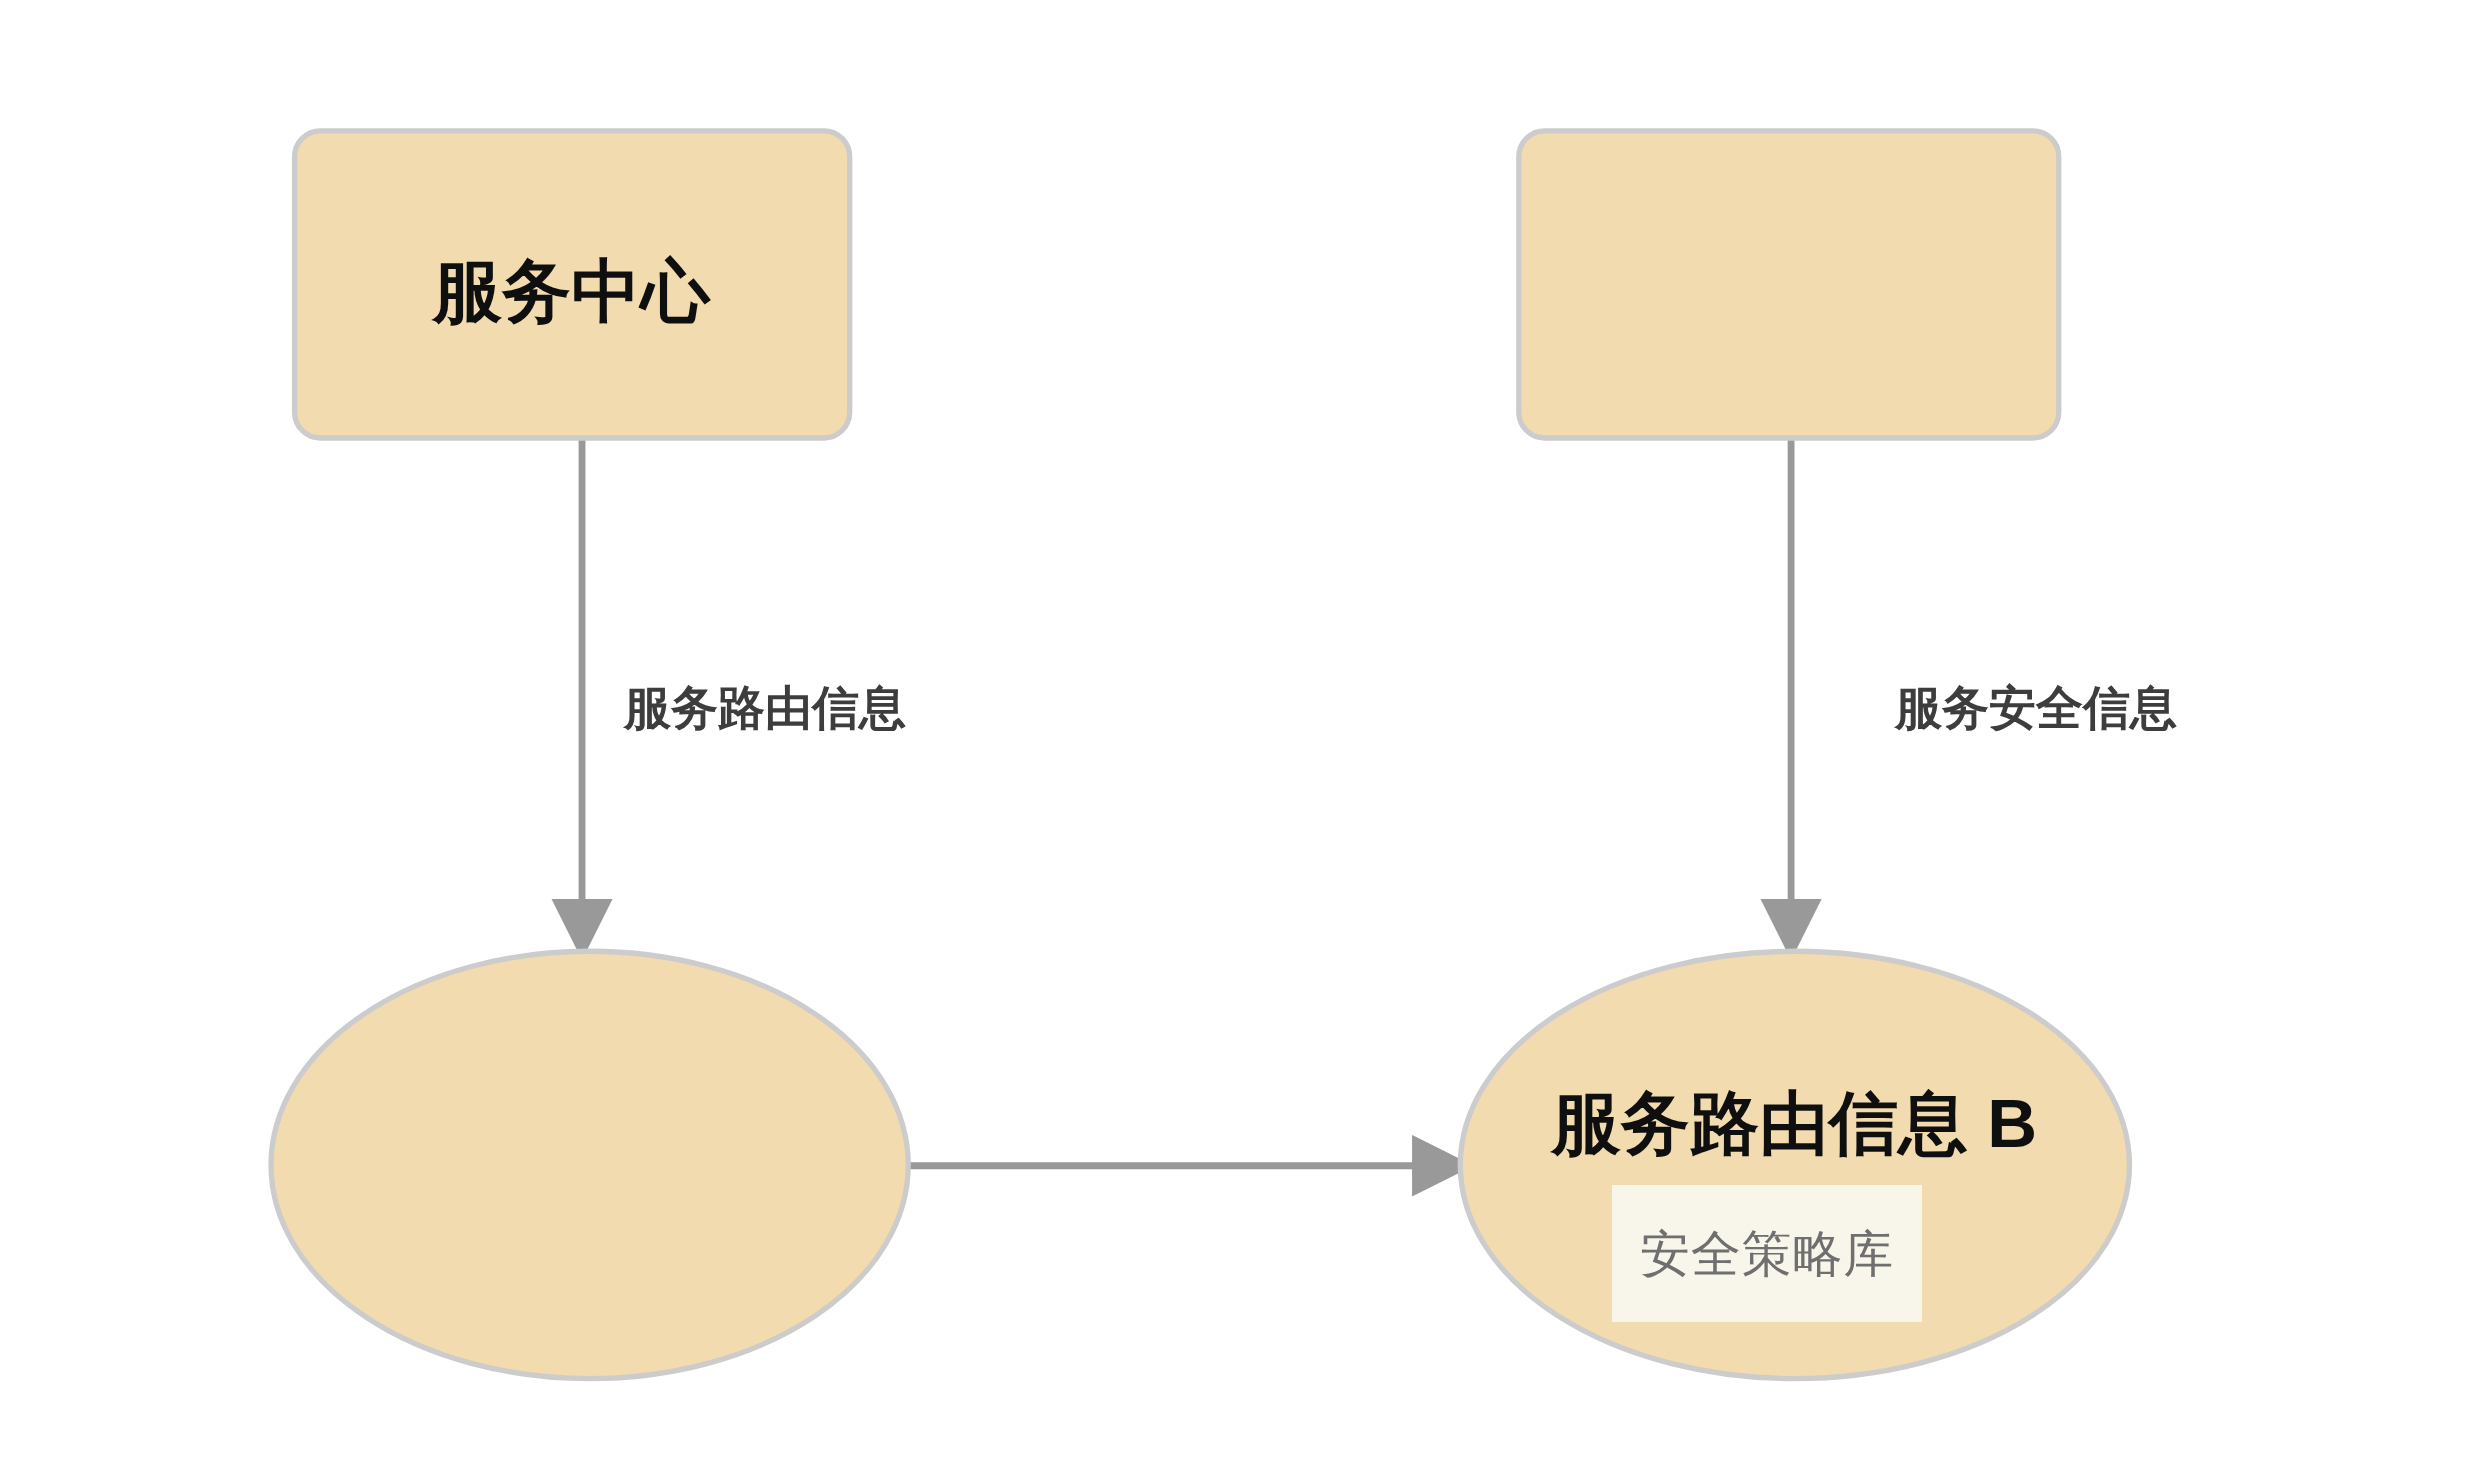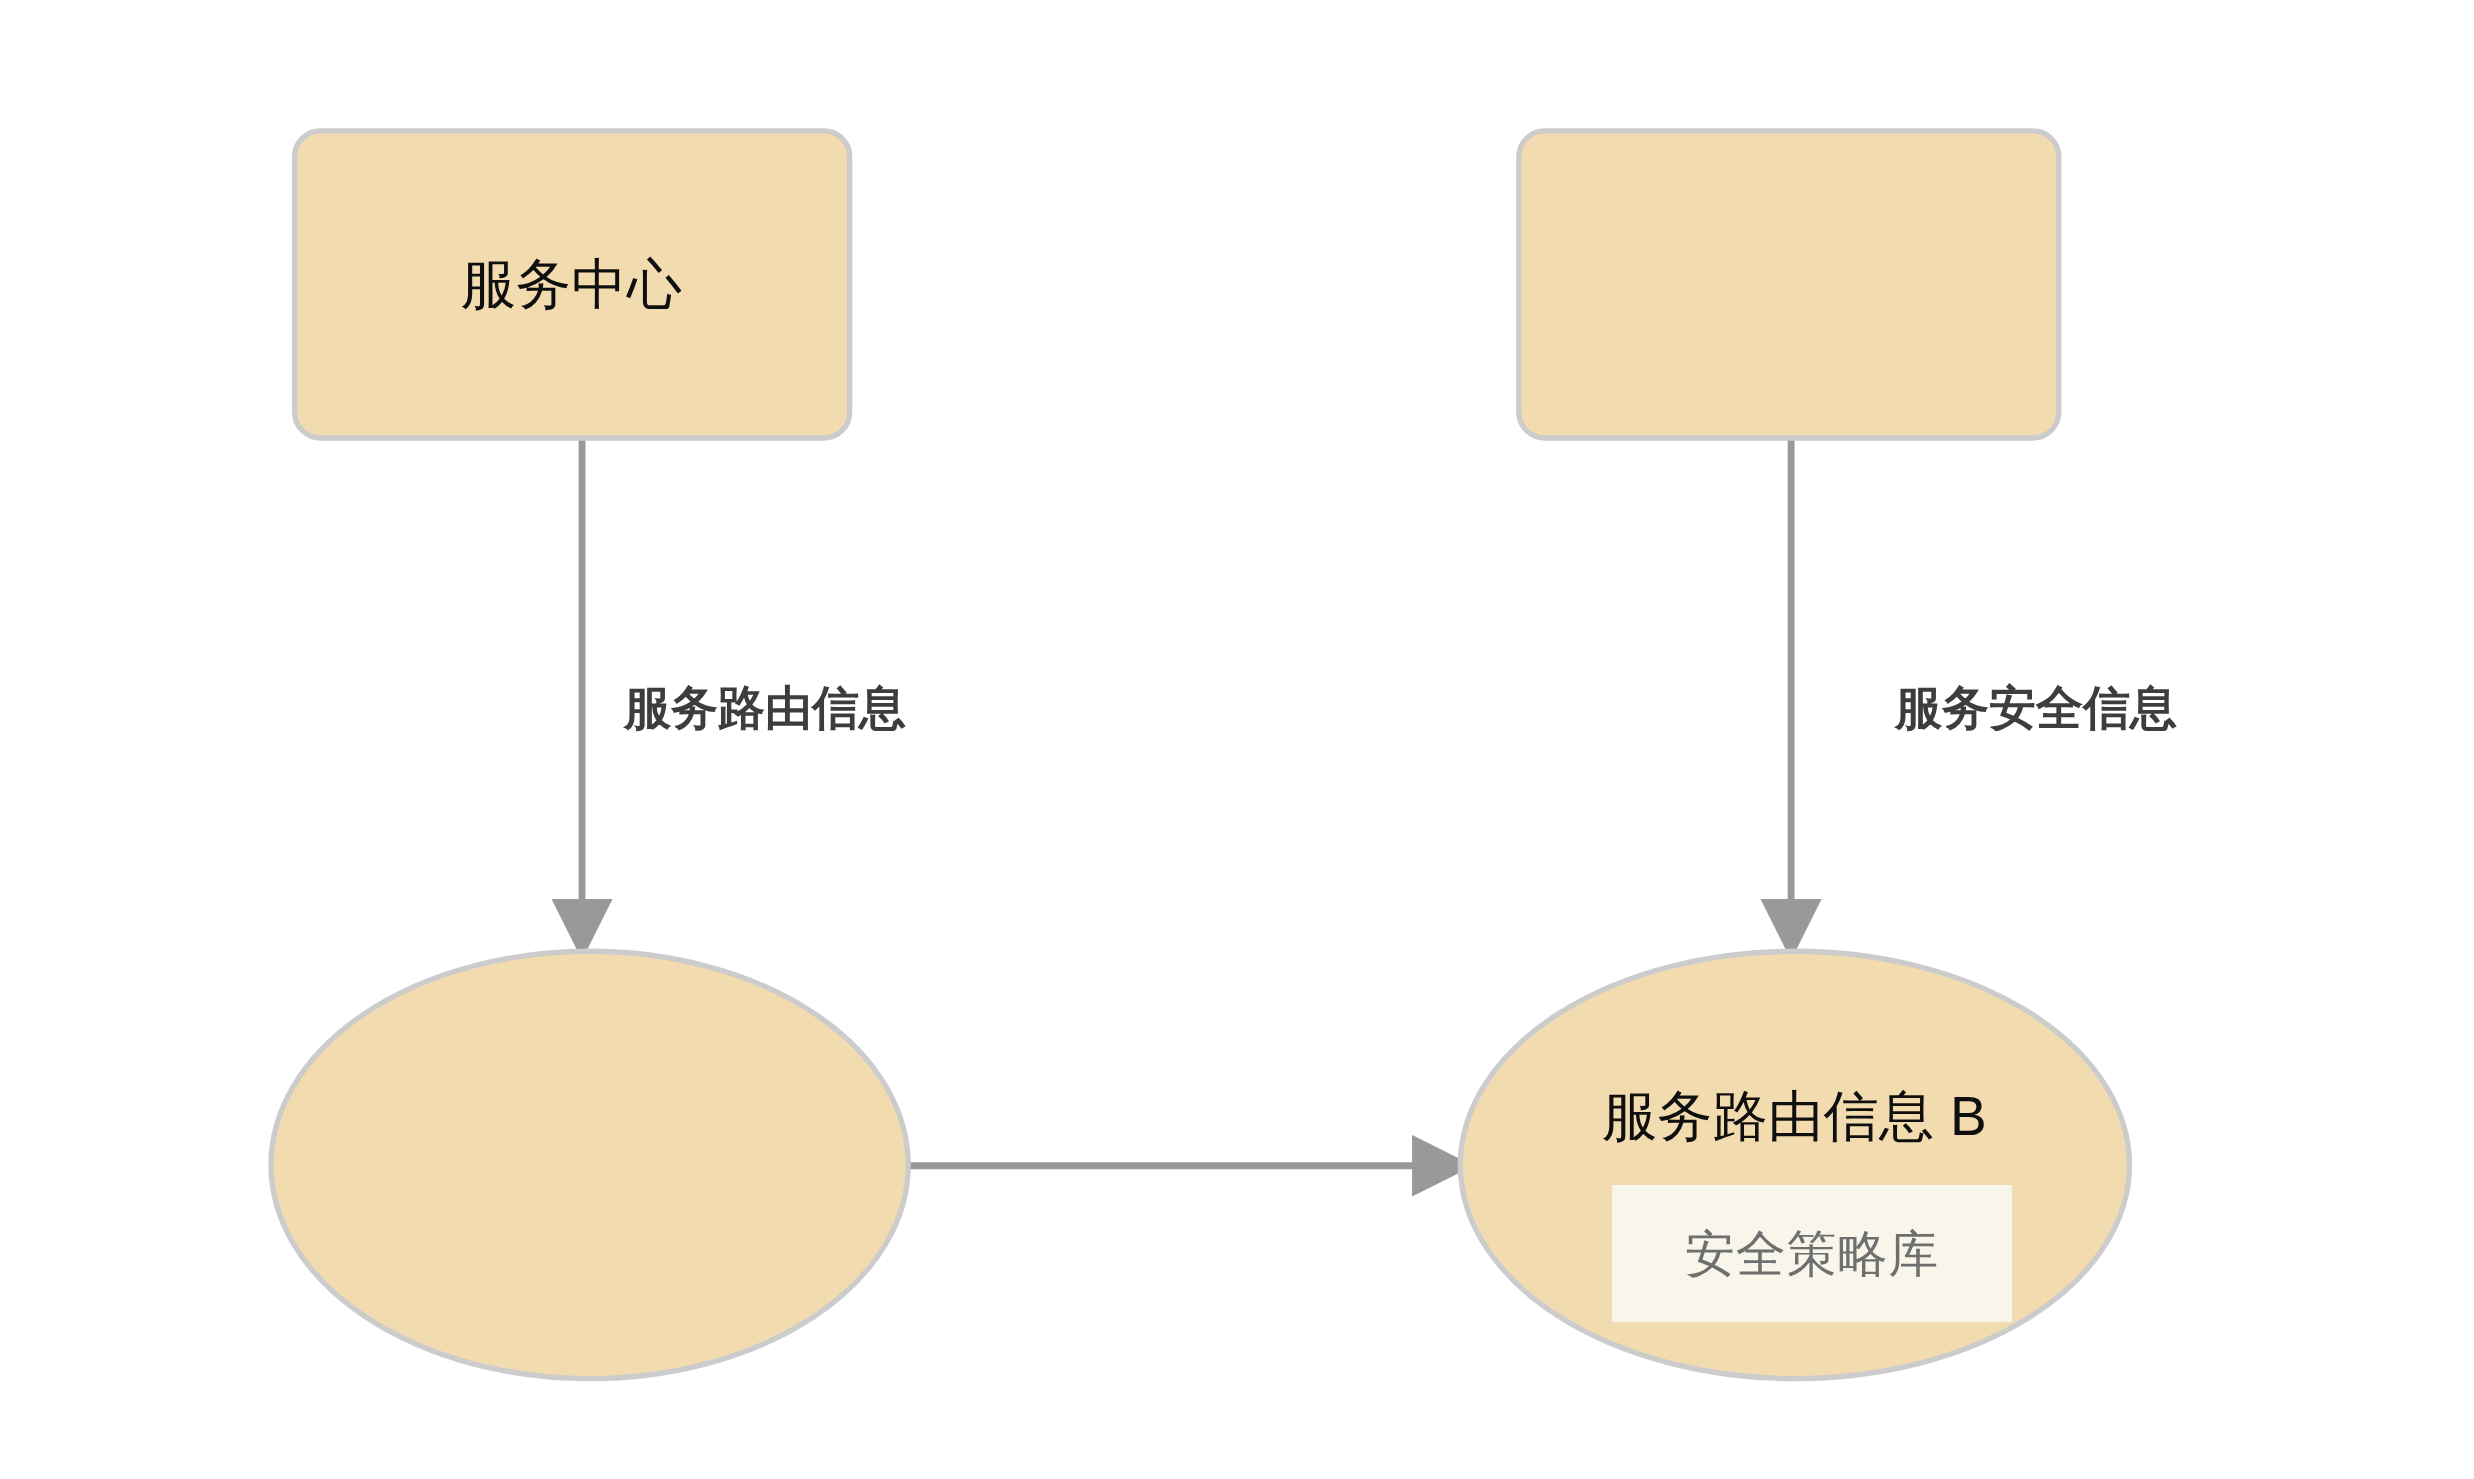--- a/index.html
+++ b/index.html
@@ -19,25 +19,25 @@
   }
   #diagram-svg {
     position: absolute;
     left: 0;
     top: 0;
     width: 2475px;
     height: 1479px;
   }
   .node-label {
     position: absolute;
-    font-size: 55px;
+    font-size: 69px;
     color: #0f0f0f;
     white-space: nowrap;
     line-height: 1;
-    font-weight: 400;
+    font-weight: 700;
     letter-spacing: 0.4px;
   }
   .edge-label {
     position: absolute;
     font-size: 47px;
     color: #3d3d3d;
     white-space: nowrap;
     line-height: 1;
     font-weight: 700;
   }
@@ -82,21 +82,21 @@
 
     <ellipse cx="2360" cy="1532" rx="440" ry="281" fill="#f2dbae" stroke="#cccccc" stroke-width="7"></ellipse>
   </svg>
 
   <div class="node-label" style="left:294px; top:257px; width:555px; text-align:center;">服务中心</div>
 
 
 
   <div class="node-label" style="left:1460px; top:1089px; width:669px; text-align:center;">服务路由信息 B</div>
 
-  <div class="inner-box" style="left:1612px; top:1185px; width:400px; height:137px;">
+  <div class="inner-box" style="left:1612px; top:1185px; width:310px; height:137px;">
     <span class="inner-box-label">安全策略库</span>
   </div>
 
   <div class="edge-label" style="left:624px; top:684px;">服务路由信息</div>
 
   <div class="edge-label" style="left:1895px; top:684px;">服务安全信息</div>
 
 </div>
 
 

